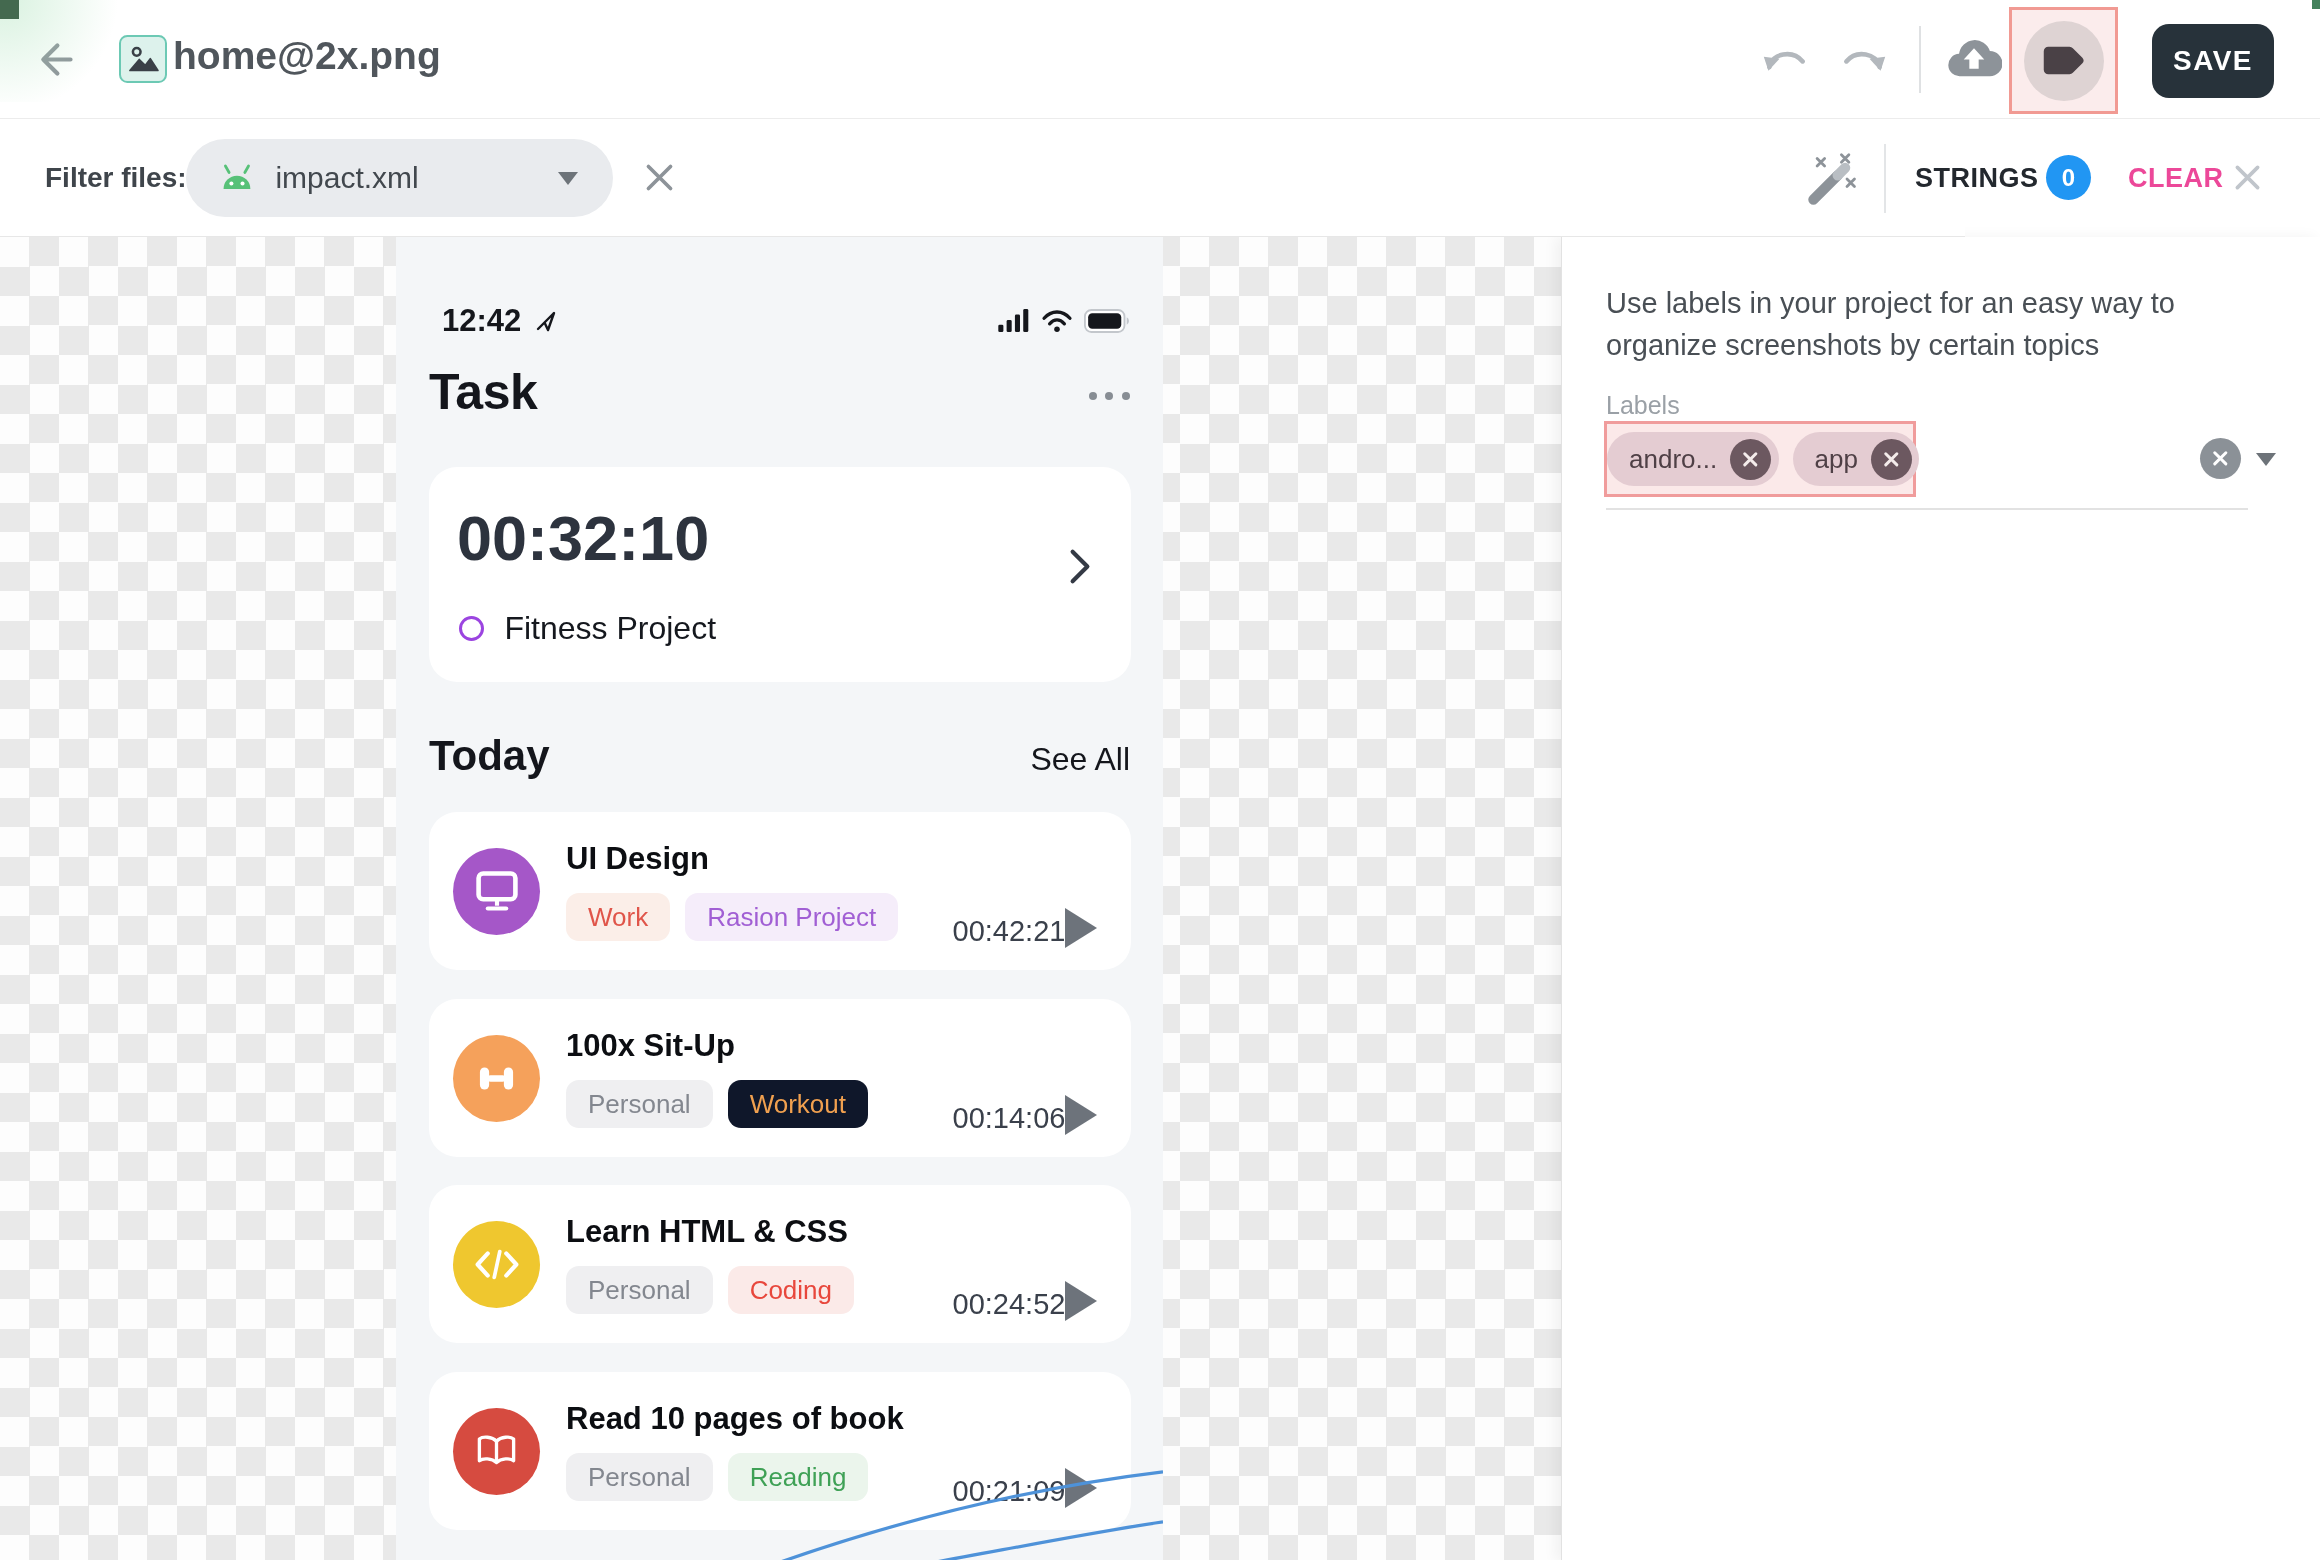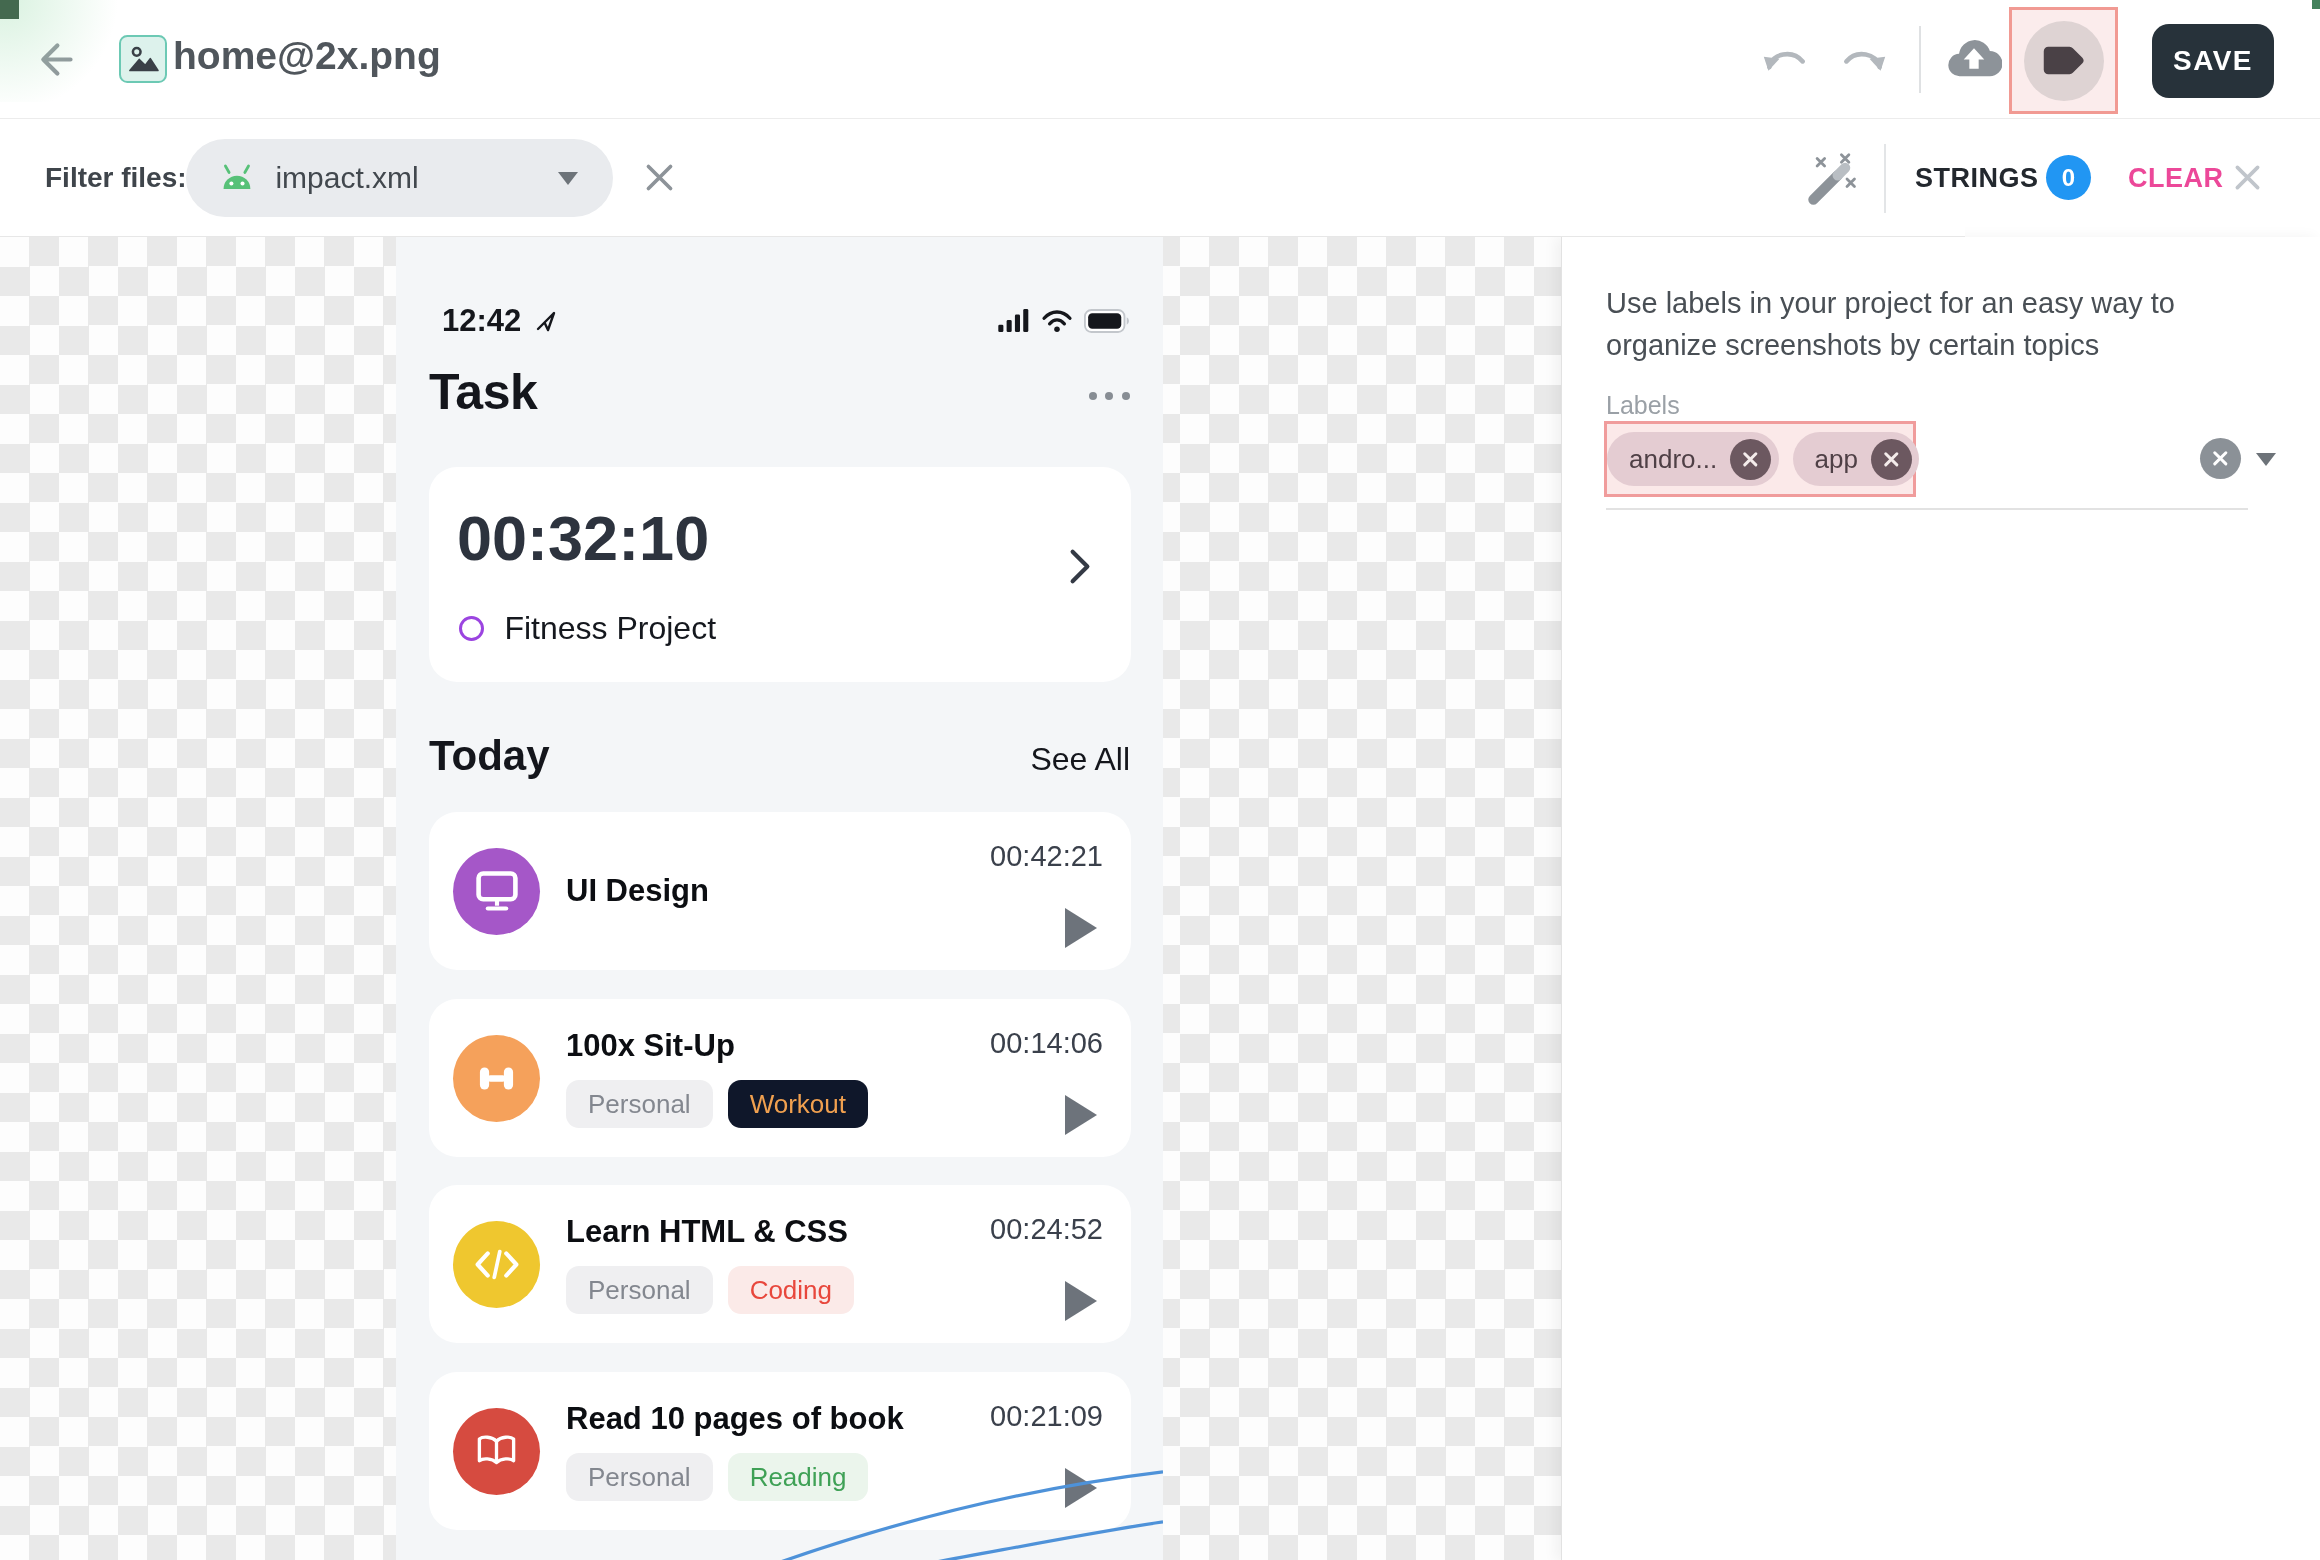--- a/index.html
+++ b/index.html
@@ -77,21 +77,21 @@
   .task-card { position:absolute; left:33px; width:702px; height:158px; background:#fff; border-radius:28px;
     display:flex; align-items:center; }
   .tc1 { top:575px; } .tc2 { top:762px; } .tc3 { top:948px; } .tc4 { top:1135px; }
   .task-icon { width:87px; height:87px; border-radius:50%; margin-left:24px; flex:0 0 auto;
     display:flex; align-items:center; justify-content:center; }
   .task-mid { margin-left:26px; display:flex; flex-direction:column; }
   .task-title { font-size:31px; font-weight:700; color:#0c0e12; }
   .tag-row { display:flex; gap:15px; margin-top:16.7px; }
   .tag { height:48px; border-radius:13px; display:flex; align-items:center; padding:0 22px;
     font-size:26px; font-weight:500; }
-  .task-right { margin-left:auto; margin-right:28px; display:flex; flex-direction:column;
+  .task-right { margin-left:auto; margin-right:28px; display:flex; flex-direction:row;
     align-items:flex-end; height:100%; padding:28px 0 22px 0; justify-content:space-between; }
   .task-time { font-size:29px; font-weight:500; color:#3a404b; }
   .play-btn { width:0; height:0; border-top:20.4px solid transparent; border-bottom:20.4px solid transparent;
     border-left:32px solid #6d737b; cursor:pointer; margin-right:5.6px; }
   .wave-svg { position:absolute; right:0; bottom:0; }
 
   
   .panel { position:absolute; left:1561px; top:237px; width:760px; height:1324px; background:#fff;
     border-left:0.9px solid #e2e2e2; box-shadow:-5.6px 0 13px rgba(0,0,0,.05); }
   .panel-desc { position:absolute; left:44px; top:45px; width:631px; font-size:29px; line-height:42px;
@@ -264,20 +264,24 @@
   <div class="task-card tc1">
     <div class="task-icon" style="background:#A557C8">
       <svg width="48" height="46" viewBox="0 0 52 50">
         <rect x="6" y="6" width="40" height="28" rx="5" fill="none" stroke="#fff" stroke-width="5"></rect>
         <line x1="26" y1="34" x2="26" y2="41" stroke="#fff" stroke-width="4.5"></line>
         <line x1="16" y1="44" x2="36" y2="44" stroke="#fff" stroke-width="4.5" stroke-linecap="round"></line>
       </svg>
     </div>
     <div class="task-mid">
       <span class="task-title">UI Design</span>
+      <div class="tag-row">
+        <span class="tag" style="color:#E0554A;background:#FBEEE8">Work</span>
+        <span class="tag" style="color:#A15FD4;background:#F5EDFA">Rasion Project</span>
+      </div>
     </div>
     <div class="task-right">
       <span class="task-time">00:42:21</span>
       <span class="play-btn"></span>
     </div>
   </div>
 
   <div class="task-card tc2">
     <div class="task-icon" style="background:#F5A15B">
       <svg width="45" height="35" viewBox="0 0 48 38">

